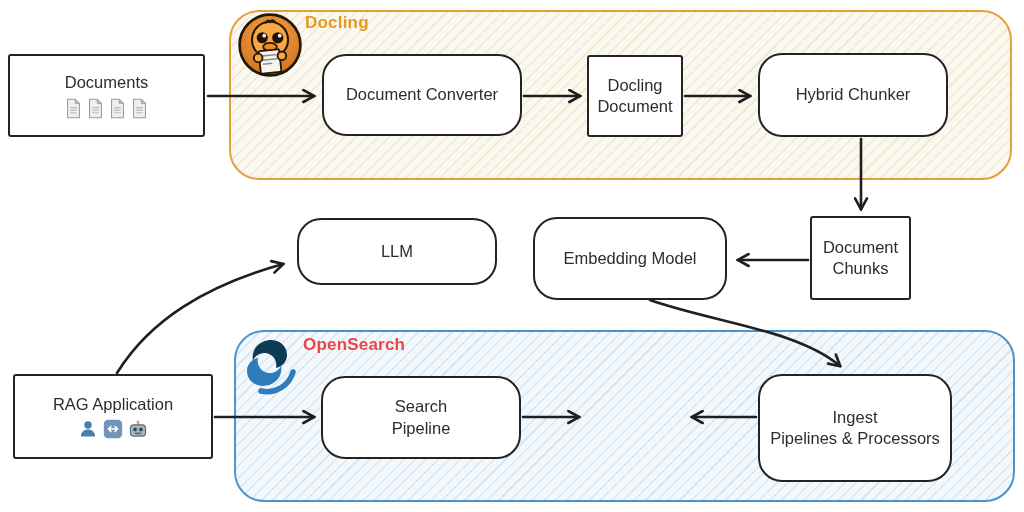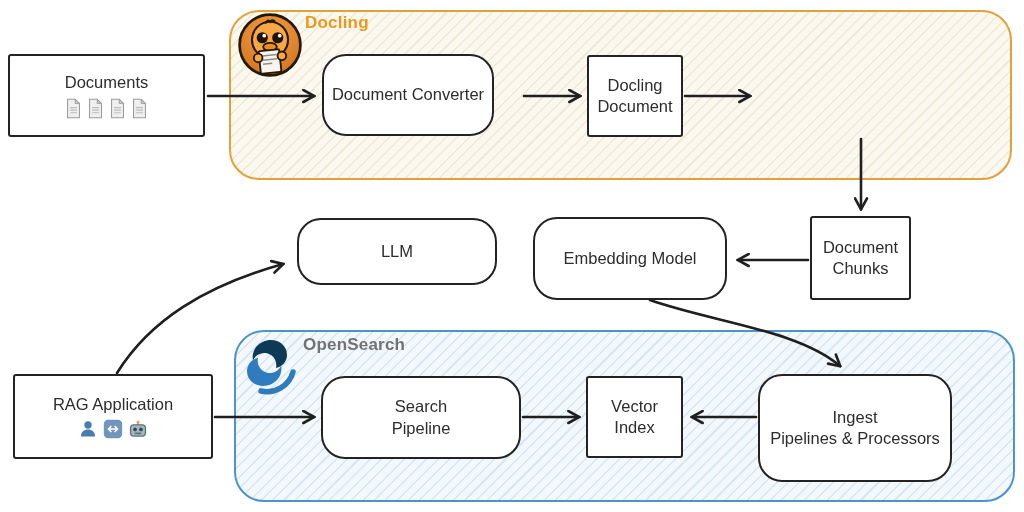--- a/index.html
+++ b/index.html
@@ -31,21 +31,21 @@
     position:absolute;box-sizing:border-box;background:#ffffff;
     border:2.5px solid #232323;border-radius:3px;
     display:flex;flex-direction:column;align-items:center;justify-content:center;
     text-align:center;gap:4px;
   }
   .node.rounded{border-radius:24px;}
   .node-label{white-space:pre-line;font-size:16.5px;line-height:1.28;color:#2d2d2d;}
   .icon-row{display:flex;gap:5px;align-items:center;justify-content:center;}
   
   .n-documents{left:8px;top:54px;width:197px;height:83px;}
-  .n-document-converter{left:322px;top:54px;width:172px;height:82px;}
+  .n-document-converter{left:322px;top:54px;width:200px;height:82px;}
   .n-docling-document{left:587px;top:55px;width:96px;height:82px;}
   .n-hybrid-chunker{left:758px;top:53px;width:190px;height:84px;}
   .n-llm{left:297px;top:218px;width:200px;height:67px;}
   .n-embedding-model{left:533px;top:217px;width:194px;height:83px;}
   .n-document-chunks{left:810px;top:216px;width:101px;height:84px;}
   .n-rag-application{left:13px;top:374px;width:200px;height:85px;}
   .n-search-pipeline{left:321px;top:376px;width:200px;height:83px;}
   .n-vector-index{left:586px;top:376px;width:97px;height:82px;}
   .n-ingest-pipelines{left:758px;top:374px;width:194px;height:108px;}
   
@@ -86,21 +86,21 @@
   </div>
   <div class="group-label docling" style="color: rgb(232, 153, 28);">Docling</div>
 
   <div class="group-logo os">
     <svg width="64" height="64" viewBox="0 0 64 64">
       <path d="M52 22 C 52 11.5 42 5.5 32 7.5 C 22 9.5 16 18.5 18 27.5 C 20 22.5 25 19.5 30.5 20 C 38 21 42.5 27.5 41 35 C 48 33.5 52 28 52 22 Z" fill="#0D3A56"></path>
       <path d="M12 38 C 12 48.5 22 54.5 32 52.5 C 42 50.5 48 41.5 46 32.5 C 44 37.5 39 40.5 33.5 40 C 26 39 21.5 32.5 23 25 C 16 26.5 12 32 12 38 Z" fill="#2E7CBE"></path>
       <path d="M26 58 A 27 27 0 0 0 58 39" stroke="#2E7CBE" stroke-width="5.5" fill="none" stroke-linecap="round"></path>
     </svg>
   </div>
-  <div class="group-label opensearch" style="color: #737373;">OpenSearch</div>
+  <div class="group-label opensearch" style="color: #ef4444;">OpenSearch</div>
 
   <svg class="edges" viewBox="0 0 1024 512">
     <defs>
       <marker id="ah" viewBox="0 0 12 12" refX="10.5" refY="6" markerWidth="15" markerHeight="15" markerUnits="userSpaceOnUse" orient="auto">
         <path d="M2 1.2 L10.8 6 L2 10.8" fill="none" stroke="#1F1F1F" stroke-width="2.1" stroke-linecap="round"></path>
       </marker>
     </defs>
     <g stroke="#1F1F1F" stroke-width="2.6" fill="none" stroke-linecap="round">
       <path d="M 208 96 H 314" marker-end="url(#ah)"></path>
       <path d="M 524 96 H 580" marker-end="url(#ah)"></path>
@@ -143,20 +143,23 @@
 
   <div class="node rounded n-document-converter">
     <span class="node-label">Document Converter</span>
   </div>
 
   <div class="node n-docling-document">
     <span class="node-label">Docling
 Document</span>
   </div>
 
+  <div class="node rounded n-hybrid-chunker">
+    <span class="node-label">Hybrid Chunker</span>
+  </div>
 
   <div class="node rounded n-llm">
     <span class="node-label">LLM</span>
   </div>
 
   <div class="node rounded n-embedding-model">
     <span class="node-label">Embedding Model</span>
   </div>
 
   <div class="node n-document-chunks">
@@ -184,23 +187,19 @@
           <circle cx="12" cy="3.5" r="1.8" fill="#e8a13c"></circle>
           <line x1="12" y1="5" x2="12" y2="7" stroke="#5c7078" stroke-width="1.5"></line>
           <rect x="3" y="7" width="18" height="13.5" rx="4" fill="#a3b8bf" stroke="#5c7078" stroke-width="1.5"></rect>
           <circle cx="8.5" cy="12.5" r="2.2" fill="#2f4a55"></circle>
           <circle cx="15.5" cy="12.5" r="2.2" fill="#2f4a55"></circle>
           <rect x="8" y="16.3" width="8" height="1.9" rx="0.95" fill="#5c7078"></rect>
         </svg>
     </span>
   </div>
 
-  <div class="node n-vector-index">
-    <span class="node-label">Vector
-Index</span>
-  </div>
 
   <div class="node rounded n-ingest-pipelines">
     <span class="node-label">Ingest
 Pipelines &amp; Processors</span>
   </div>
 
 </div>
 
 </body></html>

